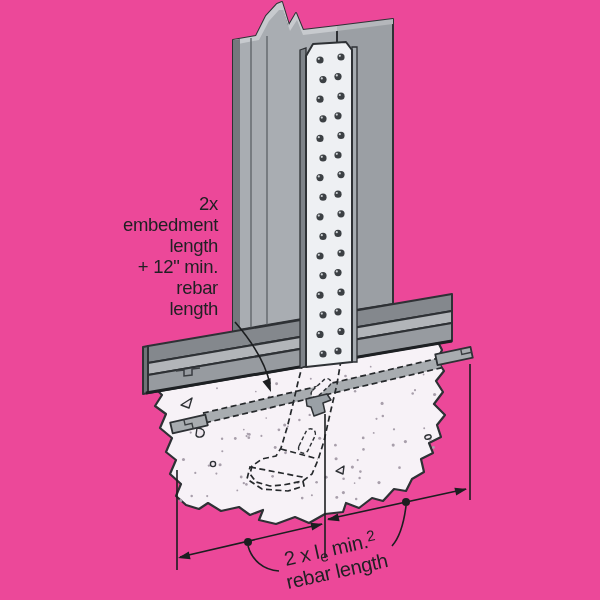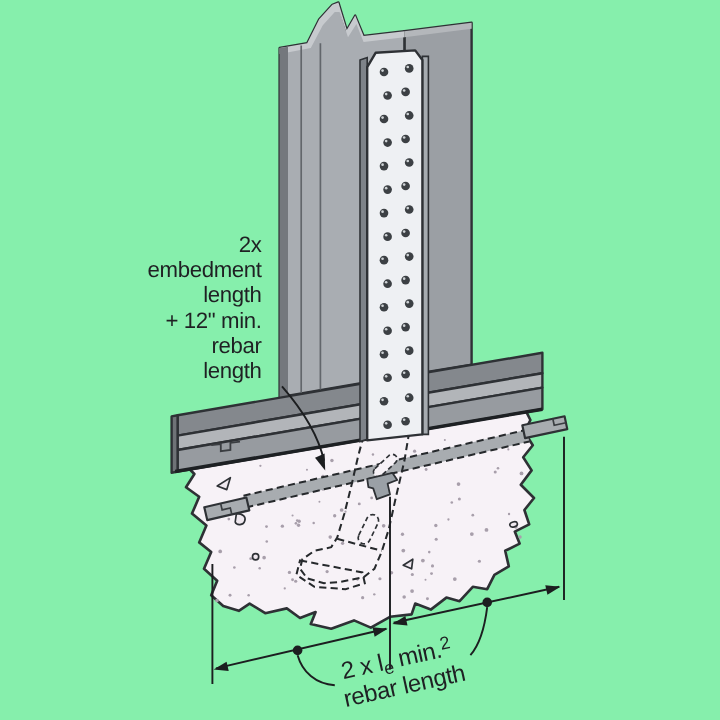--- a/index.html
+++ b/index.html
@@ -1,16 +1,16 @@
 <!DOCTYPE html>
 <html><head>
 <meta charset="utf-8">
 <style>
   html,body{margin:0;padding:0;background:#ffffff;}
-  .stage{width:600px;height:600px;position:relative;background:#86efac;overflow:hidden;}
+  .stage{width:600px;height:600px;position:relative;background:#ec4899;overflow:hidden;}
   svg{display:block;}
   .lbl{font-family:"Liberation Sans","DejaVu Sans",sans-serif;font-size:18.5px;font-weight:400;
        letter-spacing:-0.3px;fill:#1f2023;}
   .dim-lbl{font-family:"Liberation Sans","DejaVu Sans",sans-serif;font-size:20px;font-weight:400;
        letter-spacing:-0.3px;fill:#1f2023;}
   .outline{stroke:#2e3135;stroke-width:2;stroke-linejoin:round;}
   .dashed{stroke:#26292c;stroke-width:1.7;stroke-dasharray:6 3.5;fill:none;}
   .dimline{stroke:#1c1e20;stroke-width:1.6;fill:none;}
 </style>
 </head>

